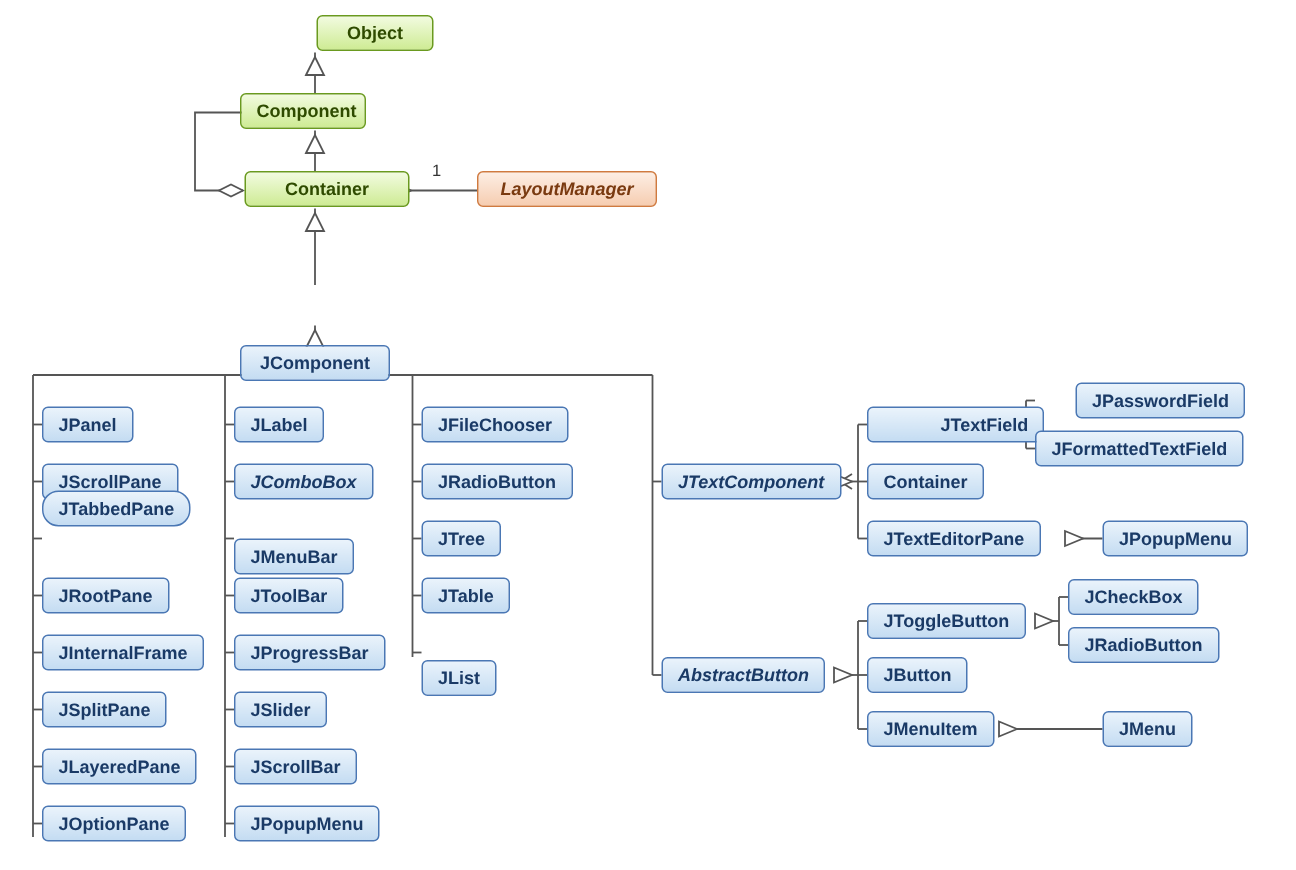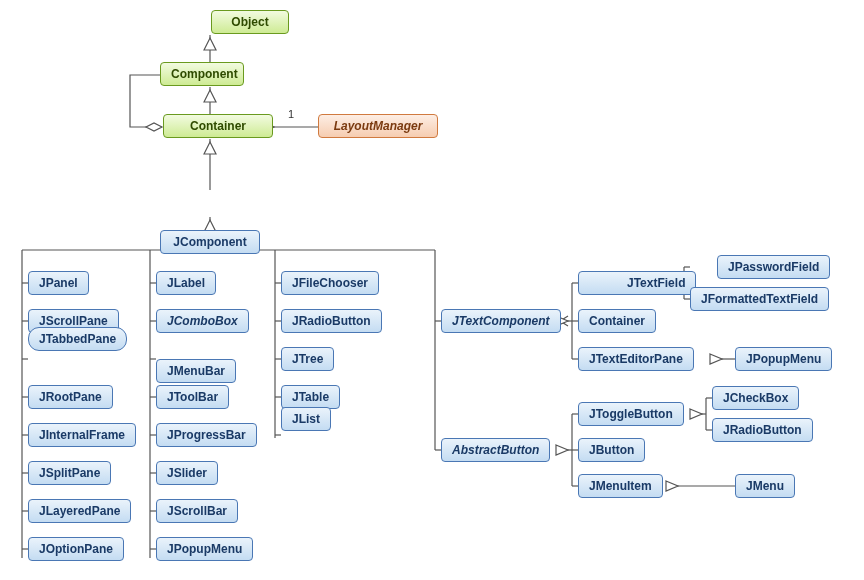--- a/index.html
+++ b/index.html
@@ -193,21 +193,21 @@
 <div class="node blue" style="left:156px; top:385px;text-align:center;">JToolBar</div>
 <div class="node blue" style="left:156px; top:423px;">JProgressBar</div>
 <div class="node blue" style="left:156px; top:461px;">JSlider</div>
 <div class="node blue" style="left:156px; top:499px;">JScrollBar</div>
 <div class="node blue" style="left:156px; top:537px;">JPopupMenu</div>
 
 <div class="node blue" style="left:281px; top:271px;">JFileChooser</div>
 <div class="node blue" style="left:281px; top:309px;">JRadioButton</div>
 <div class="node blue" style="left:281px; top:347px;">JTree</div>
 <div class="node blue" style="left:281px; top:385px;">JTable</div>
-<div class="node blue" style="left:281px; top:407px;">JList</div>
+<div class="node blue" style="left:281px; top:440px;">JList</div>
 
 <div class="node blue abstract" style="left:441px; top:309px;">JTextComponent</div>
 <div class="node blue abstract" style="left:441px; top:438px;">AbstractButton</div>
 
 <div class="node blue" style="left:578px; top:271px;padding-left:48px;">JTextField</div>
 <div class="node blue" style="left:578px; top:309px;">Container</div>
 <div class="node blue" style="left:578px; top:347px;">JTextEditorPane</div>
 
 <div class="node blue" style="left:690px; top:255px;margin-left:27px;">JPasswordField</div>
 <div class="node blue" style="left:690px; top:287px;">JFormattedTextField</div>

